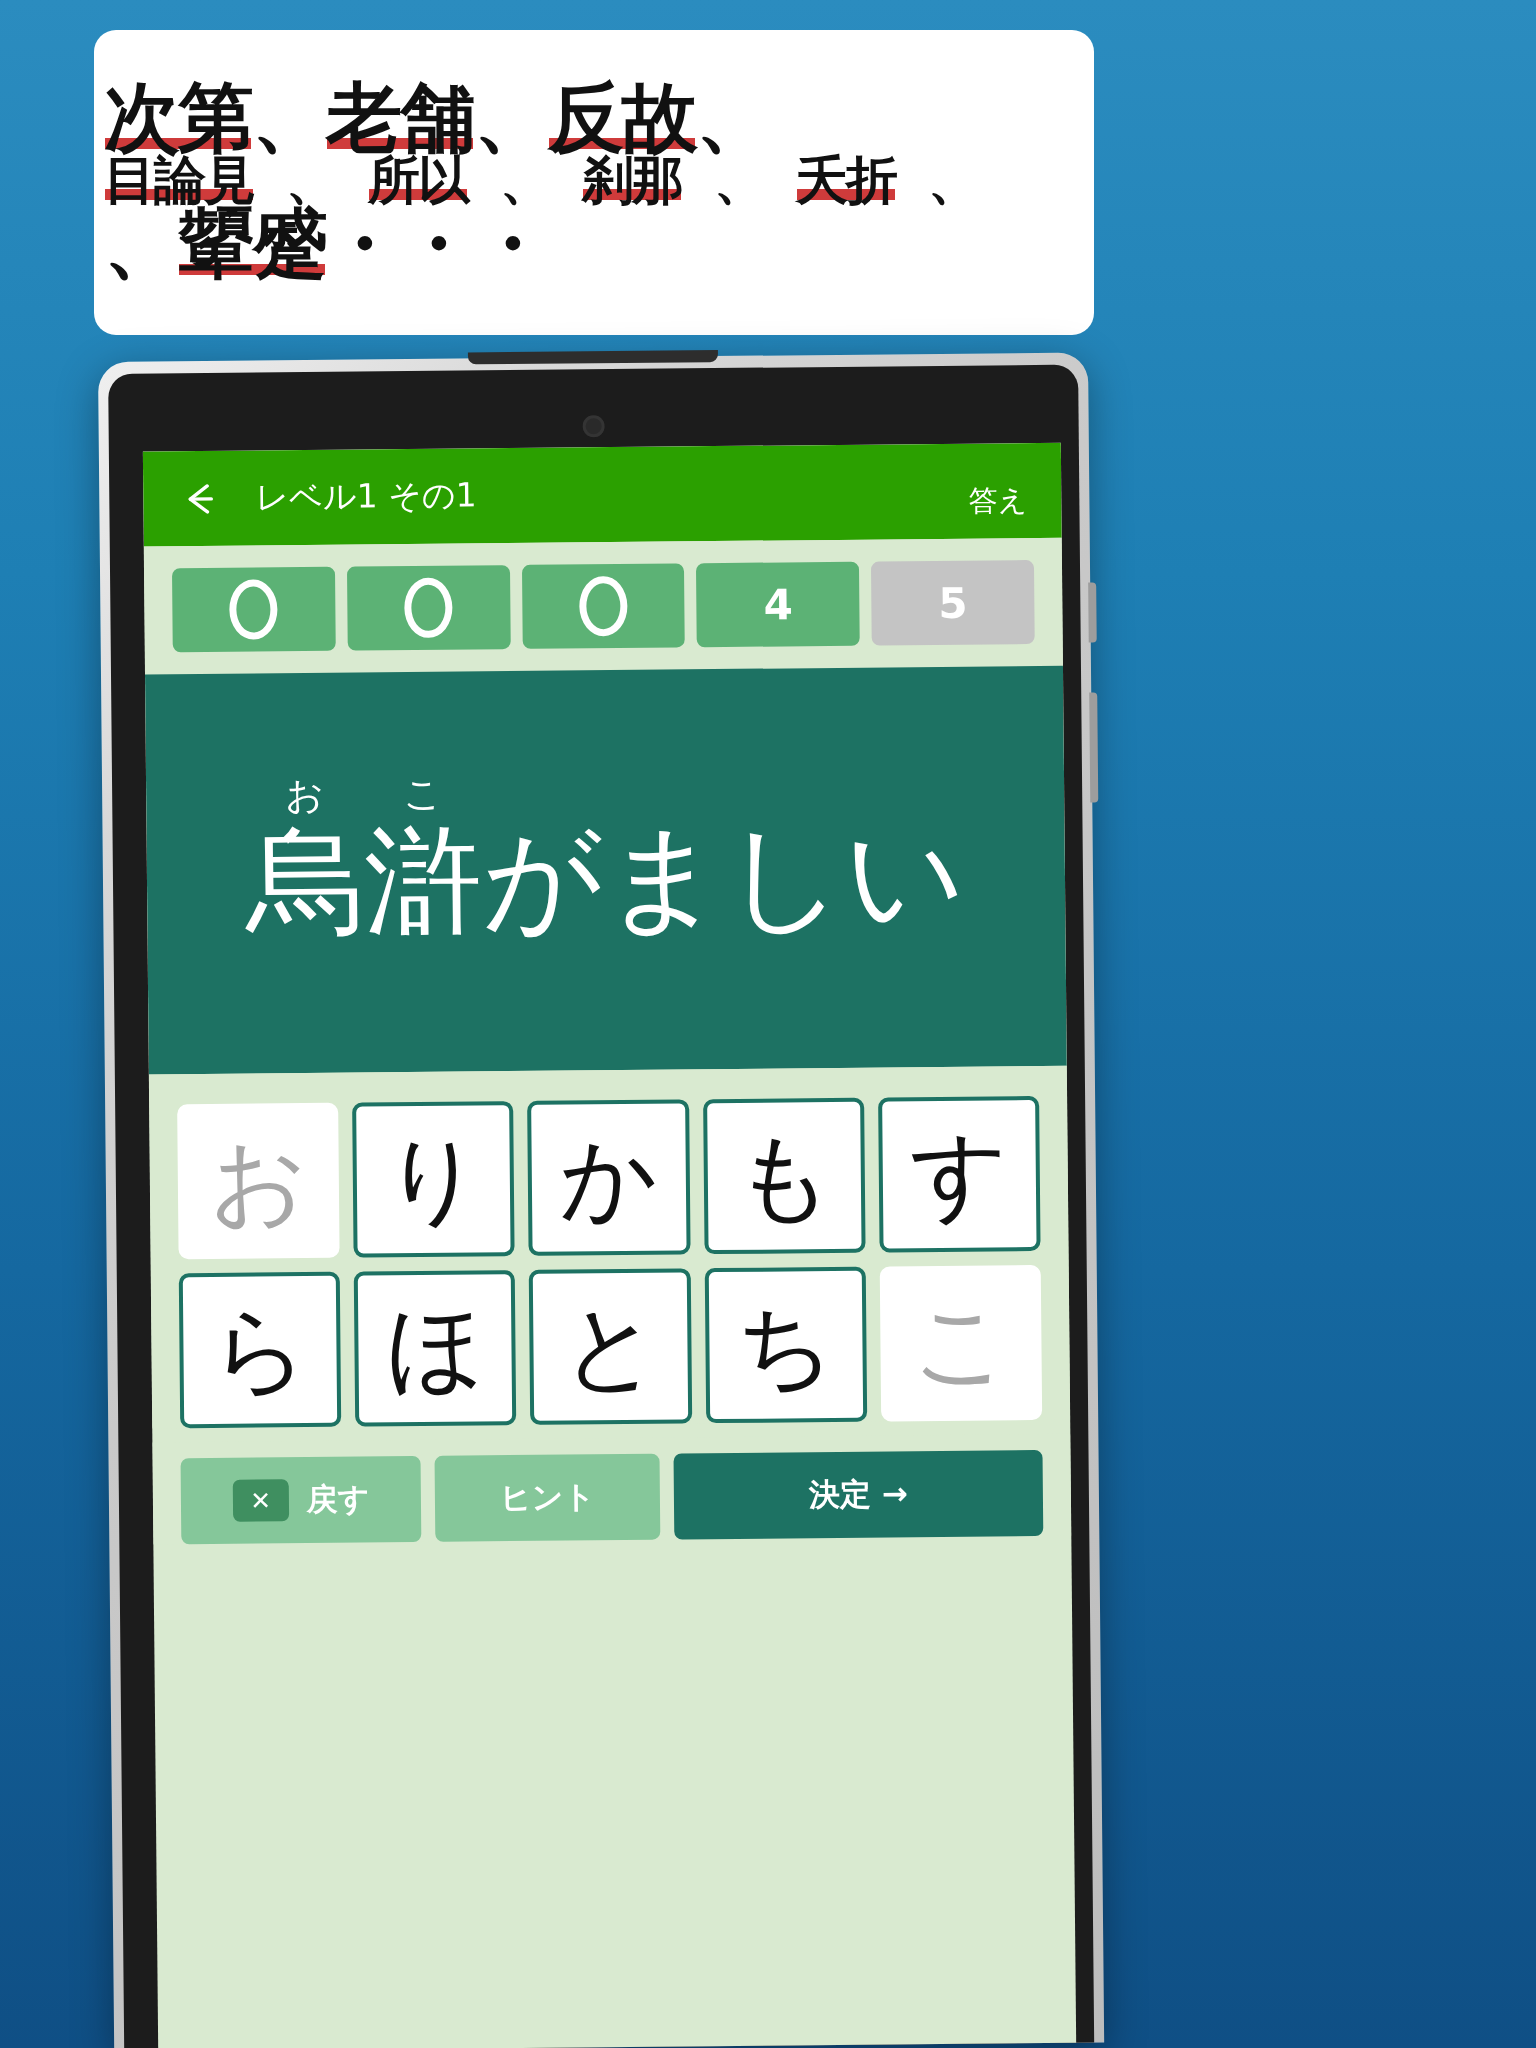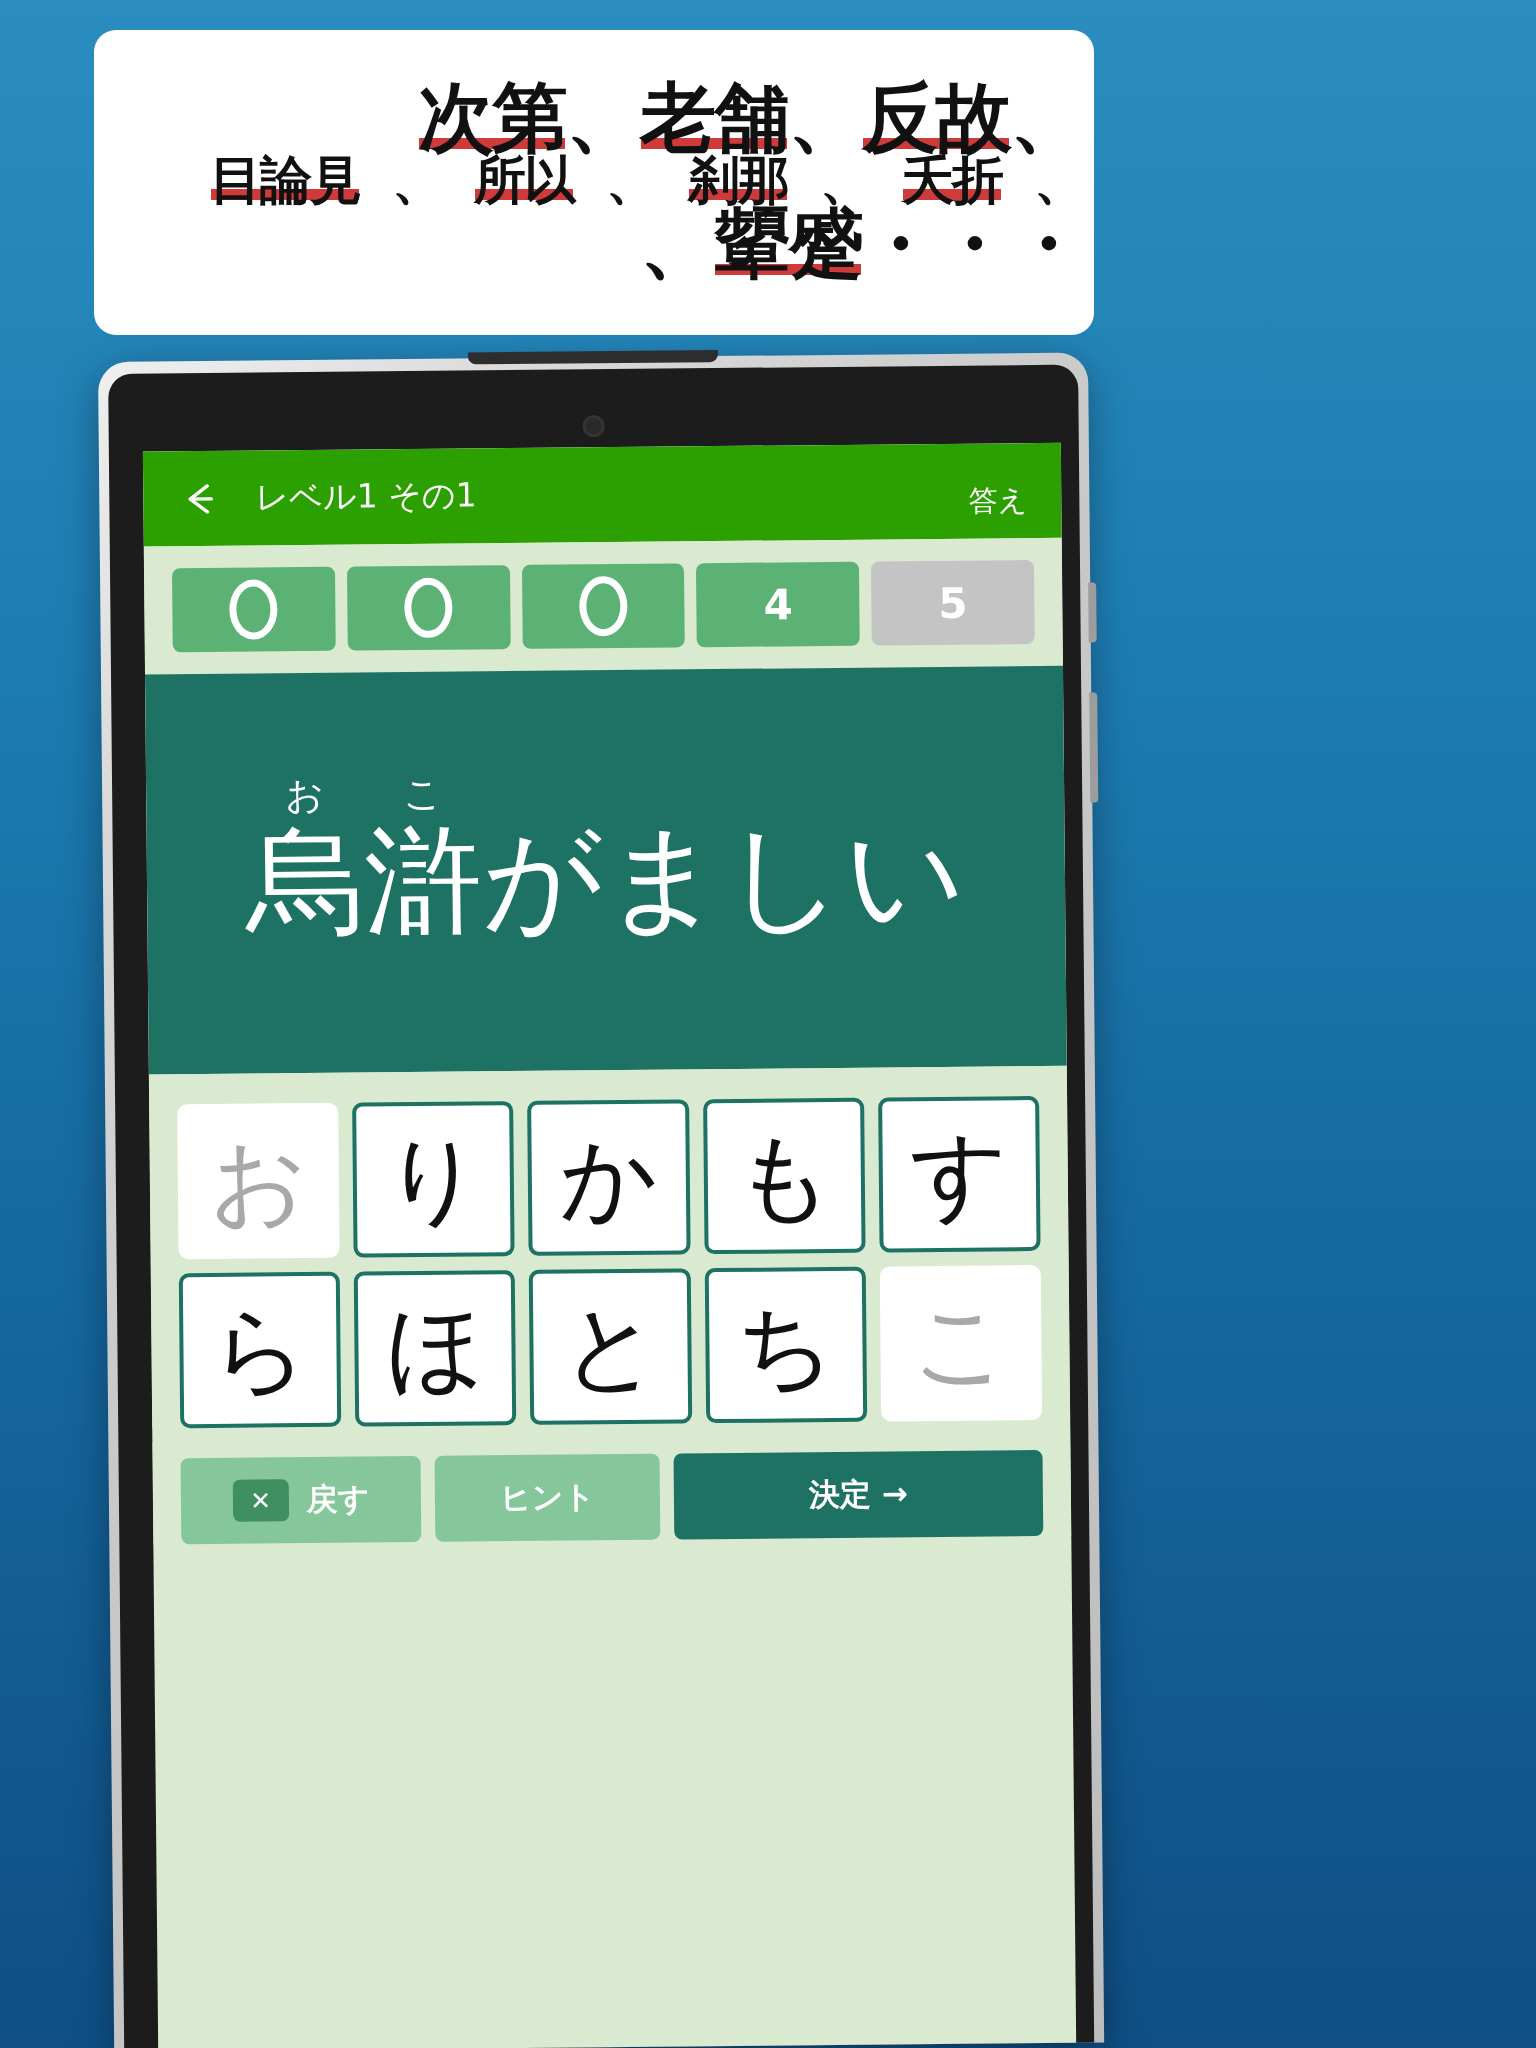--- a/index.html
+++ b/index.html
@@ -7,21 +7,21 @@
   body {
     font-family:"Liberation Sans", sans-serif;
     background:linear-gradient(180deg,#2b8cbf 0%,#1e7fb4 28%,#1568a0 62%,#0f4f85 100%);
     position:relative;
   }
 
   
   .headline-card{
     position:absolute; left:94px; top:30px; width:1000px; height:305px;
     background:#ffffff; border-radius:22px;
-    display:flex; flex-direction:column; align-items:flex-end; justify-content:center;
+    display:flex; flex-direction:column; align-items:flex-start; justify-content:center;
     padding:6px 10px 10px;
   }
   .hl-line{
     font-family:"DejaVu Sans", sans-serif;
     font-weight:bold; color:#111;
     font-size:76px; line-height:0.99; letter-spacing:-2px;
     white-space:nowrap; display:flex; align-items:flex-end;
   }
   .hl-line:nth-child(2){ font-size:52px;gap:32px; }
   .u{ position:relative; display:inline-block; }

